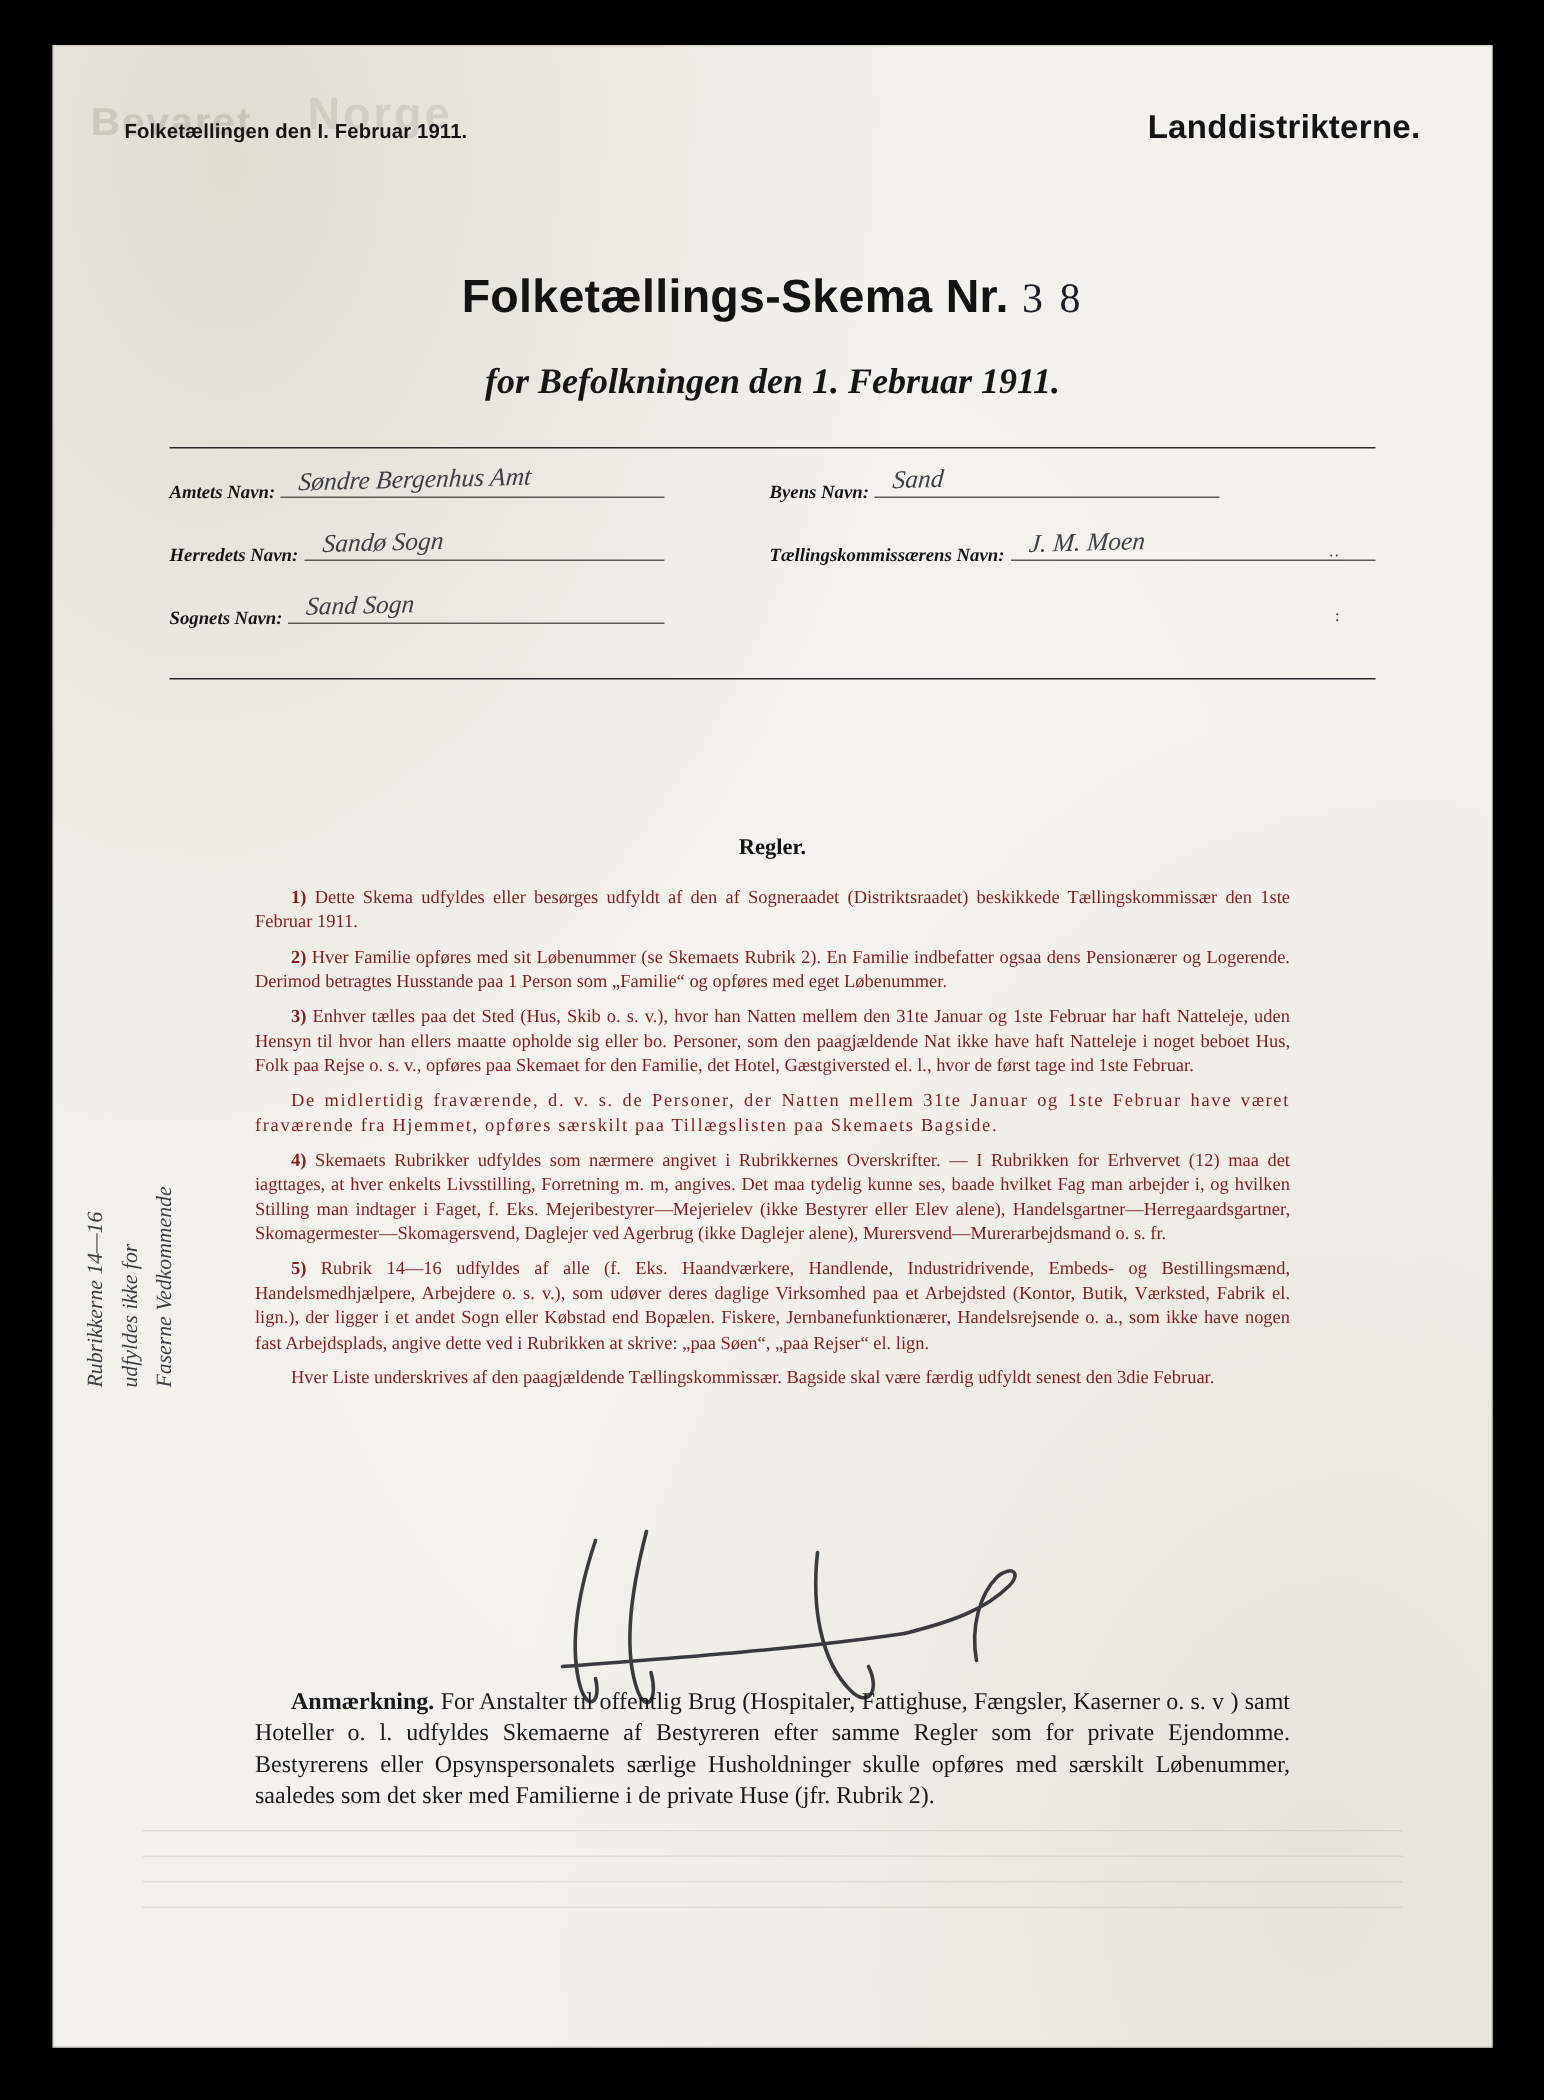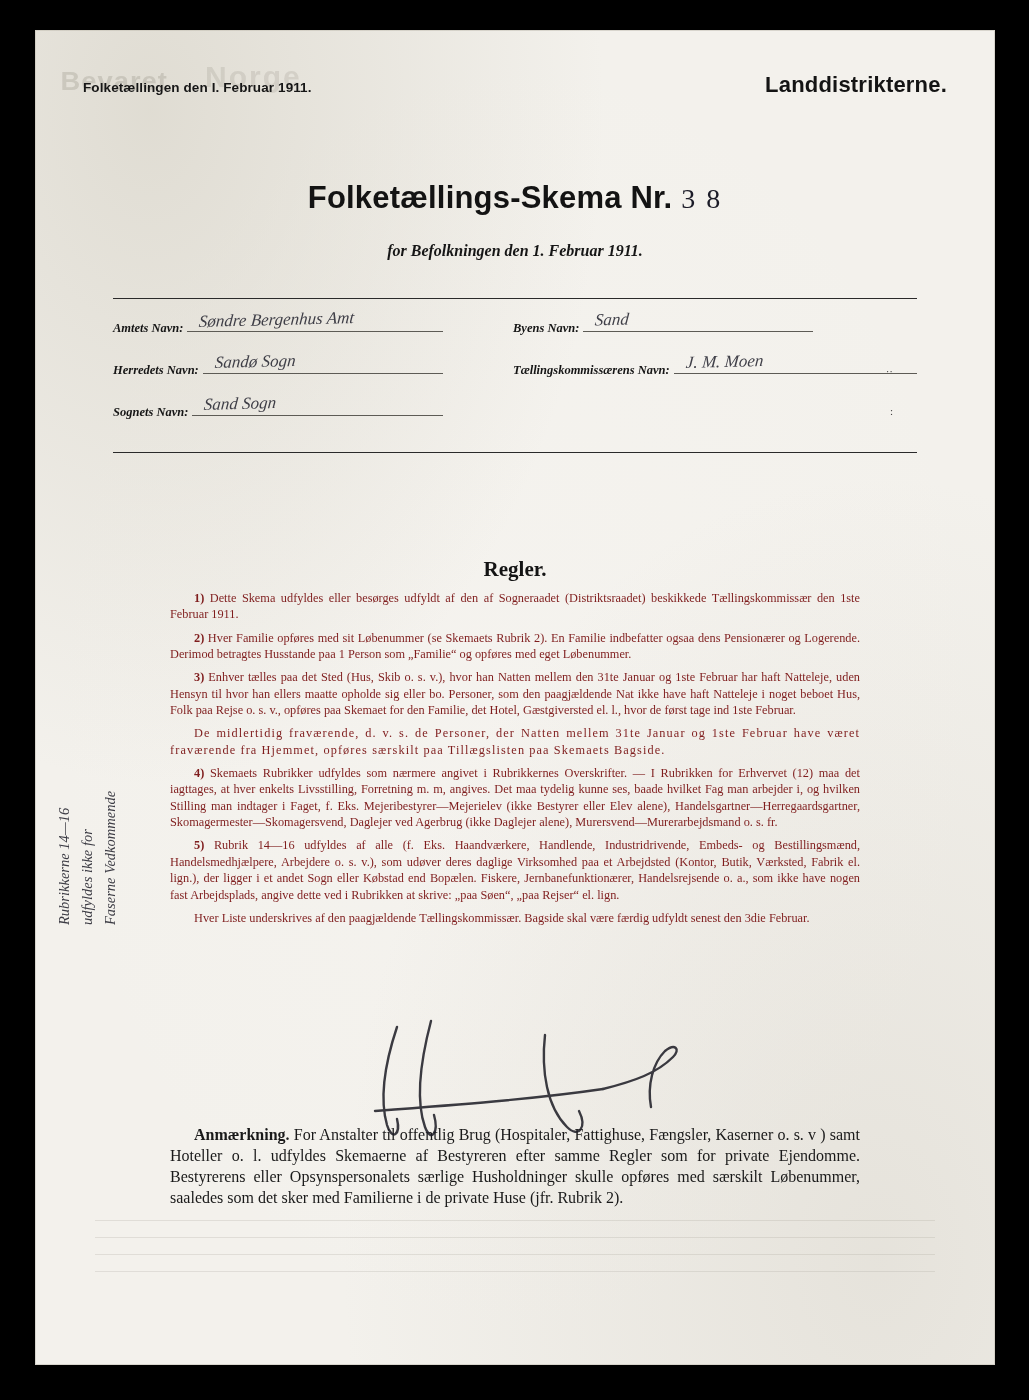--- a/index.html
+++ b/index.html
@@ -107,21 +107,21 @@
     letter-spacing: 2px;
   }
   .subtitle {
     position: absolute;
     top: 212px;
     left: 0; right: 0;
     text-align: center;
     font-family: "Liberation Serif", serif;
     font-style: italic;
     font-weight: bold;
-    font-size: 16px;
+    font-size: 24px;
     color: #161616;
   }
 
   
   .hr {
     position: absolute;
     left: 78px;
     right: 78px;
     height: 1px;
     background: #2a2a2a;
@@ -185,21 +185,21 @@
   }
 
   
   .regler {
     position: absolute;
     top: 527px;
     left: 0; right: 0;
     text-align: center;
     font-family: "Liberation Serif", serif;
     font-weight: bold;
-    font-size: 21px;
+    font-size: 15px;
     color: #141414;
   }
 
   
   .rules {
     position: absolute;
     top: 560px;
     left: 135px;
     width: 690px;
     font-family: "Liberation Serif", serif;

